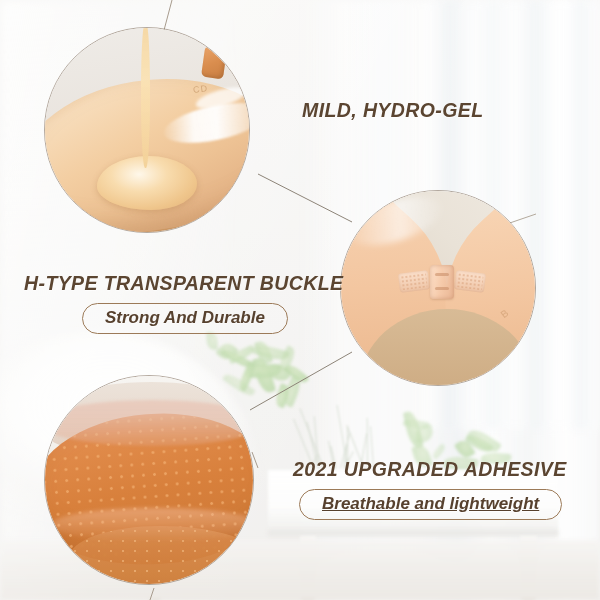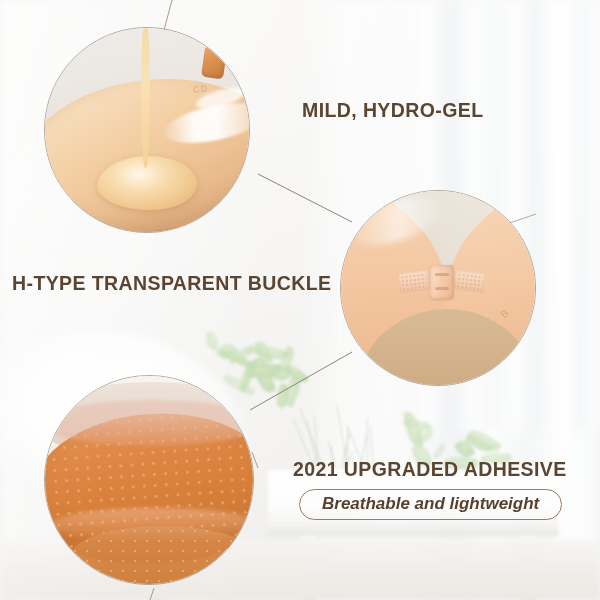--- a/index.html
+++ b/index.html
@@ -411,20 +411,21 @@
   .c3-edge-light {
     position: absolute; left: 6px; top: 132px; width: 210px; height: 34px;
     background: linear-gradient(180deg, rgba(244,190,156,0.55), rgba(255,255,255,0.0));
     border-radius: 50%;
     filter: blur(2px);
   }
 
   
   .txt { position: absolute; }
   .headline {
+    font-style: italic;
     font-weight: bold;
     color: #5b4531;
     font-size: 19.5px;
     letter-spacing: 0.4px;
     white-space: nowrap;
     text-shadow: 0 1px 1px rgba(255,255,255,0.75);
   }
   .pill {
     display: inline-block;
     margin-top: 8px;
@@ -434,24 +435,24 @@
     font-style: italic;
     font-weight: bold;
     color: #57412e;
     font-size: 17px;
     white-space: nowrap;
     background: rgba(255,255,255,0.14);
     text-shadow: 0 1px 1px rgba(255,255,255,0.7);
   }
   .t1 { left: 302px; top: 99px; }
   .t1 .pill { margin-left: 11px; }
-  .t2 { left: 12px; top: 272px; }
+  .t2 { left: 24px; top: 272px; }
   .t2 .pill { margin-left: 58px; }
   .t3 { left: 293px; top: 458px; }
-  .t3 .pill { margin-left: 6px; }
+  .t3 .pill { margin-left: 6px; text-decoration: underline; }
 </style>
 </head>
 <body>
 
 <div id="stage">
 
   <div class="bg-layer bg-base"></div>
   <div class="bg-layer bg-window"></div>
   <div class="bg-layer bg-curtain"></div>
   <div class="bg-layer bg-leftwall"></div>
@@ -562,20 +563,21 @@
     <div class="c3-pad2"></div>
     <div class="c3-edge-light"></div>
   </div>
 
   <div class="txt t1">
     <div class="headline">MILD, HYDRO-GEL</div>
   </div>
 
   <div class="txt t2">
     <div class="headline">H-TYPE TRANSPARENT BUCKLE</div>
+    <div><span class="pill">Strong And Durable</span></div>
   </div>
 
   <div class="txt t3">
     <div class="headline">2021 UPGRADED ADHESIVE</div>
     <div><span class="pill">Breathable and lightweight</span></div>
   </div>
 
 </div>
 
 </body></html>

